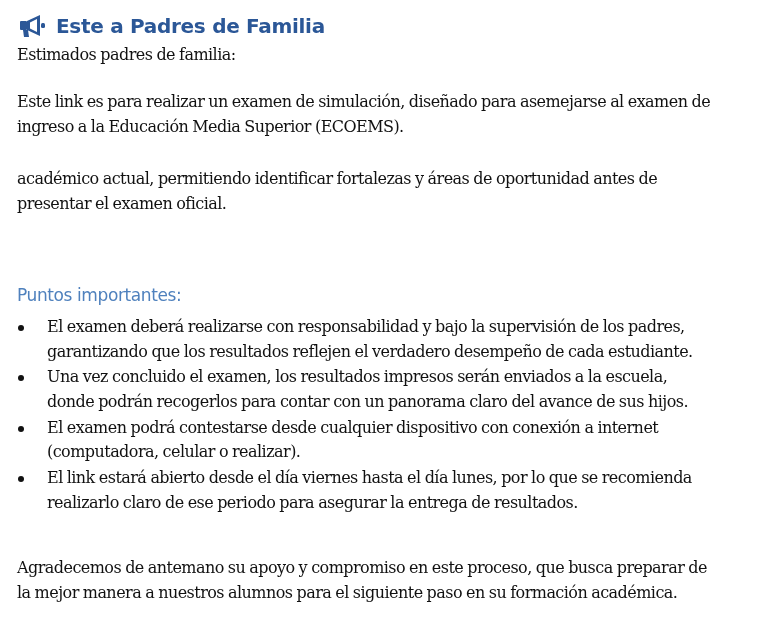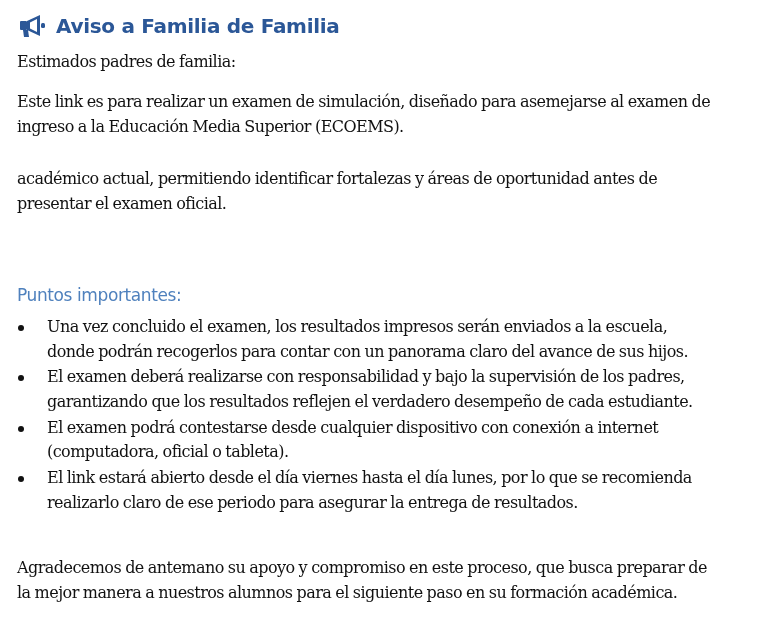--- a/index.html
+++ b/index.html
@@ -50,54 +50,54 @@
 <div class="page">
 
   <div class="title-row">
     <svg class="megaphone" viewBox="0 0 27 24">
       <rect x="0" y="7" width="7" height="9" rx="1" fill="#2b5797"></rect>
       <polygon points="7,7 20,1 20,22 7,16" fill="#2b5797"></polygon>
       <polygon points="3,16 8,16 9,23 4,23" fill="#2b5797"></polygon>
       <rect x="21" y="9" width="4" height="5" rx="1.5" fill="#2b5797"></rect>
       <polygon points="10,8.5 17,5 17,18 10,14.5" fill="#ffffff"></polygon>
     </svg>
-    <span class="title" style="color:#2b5797">Aviso a Familia de Familia</span>
+    <span class="title" style="color:#2b5797">Este a Padres de Familia</span>
   </div>
 
-  <div class="p" style="top:50px">
+  <div class="p" style="top:43px">
     <div>Estimados padres de familia:</div>
   </div>
 
   <div class="p" style="top:90px">
     <div>Este link es para realizar un examen de simulación, diseñado para asemejarse al examen de</div>
     <div>ingreso a la Educación Media Superior (ECOEMS).</div>
   </div>
 
   <div class="p" style="top:167px">
     <div>académico actual, permitiendo identificar fortalezas y áreas de oportunidad antes de</div>
     <div>presentar el examen oficial.</div>
   </div>
 
   <div class="section-title" style="color:#4f81bd">Puntos importantes:</div>
 
   <ul class="bullets">
     <li class="bullet">
       <span class="dot"></span>
+      <span class="ln">El examen deberá realizarse con responsabilidad y bajo la supervisión de los padres,</span>
+      <span class="ln">garantizando que los resultados reflejen el verdadero desempeño de cada estudiante.</span>
+    </li>
+    <li class="bullet">
+      <span class="dot"></span>
       <span class="ln">Una vez concluido el examen, los resultados impresos serán enviados a la escuela,</span>
       <span class="ln">donde podrán recogerlos para contar con un panorama claro del avance de sus hijos.</span>
     </li>
     <li class="bullet">
       <span class="dot"></span>
-      <span class="ln">El examen deberá realizarse con responsabilidad y bajo la supervisión de los padres,</span>
-      <span class="ln">garantizando que los resultados reflejen el verdadero desempeño de cada estudiante.</span>
-    </li>
-    <li class="bullet">
-      <span class="dot"></span>
       <span class="ln">El examen podrá contestarse desde cualquier dispositivo con conexión a internet</span>
-      <span class="ln">(computadora, oficial o tableta).</span>
+      <span class="ln">(computadora, celular o realizar).</span>
     </li>
     <li class="bullet">
       <span class="dot"></span>
       <span class="ln">El link estará abierto desde el día viernes hasta el día lunes, por lo que se recomienda</span>
       <span class="ln">realizarlo claro de ese periodo para asegurar la entrega de resultados.</span>
     </li>
   </ul>
 
   <div class="p" style="top:556px">
     <div>Agradecemos de antemano su apoyo y compromiso en este proceso, que busca preparar de</div>

